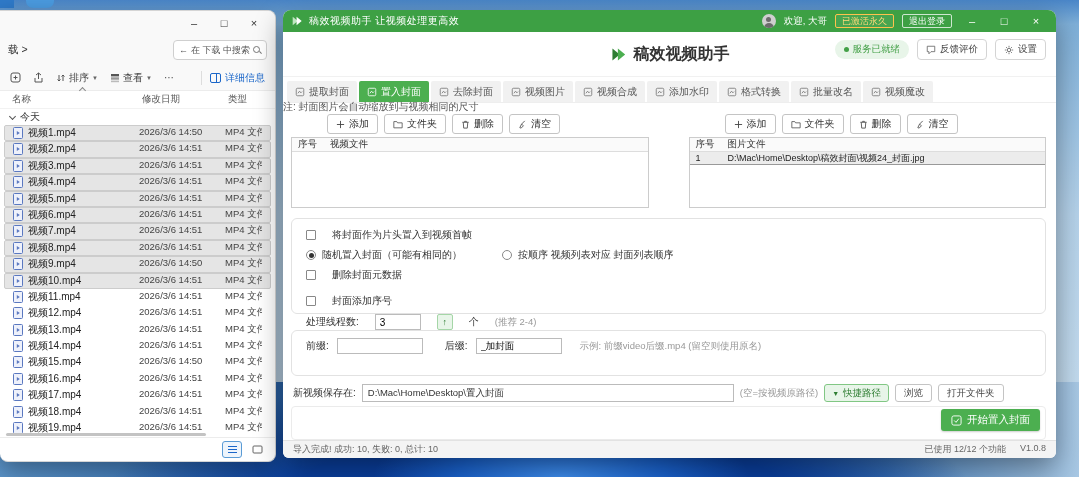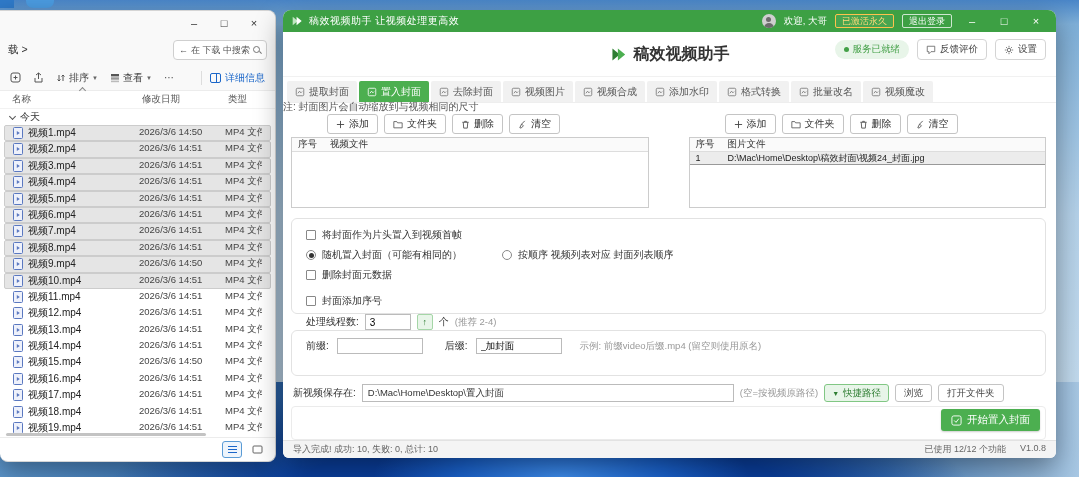--- a/index.html
+++ b/index.html
@@ -94,21 +94,21 @@
   .panel-buttons { display:flex; gap:6px; height:20px; margin:0 0 3px 36px; }
   .pbtn { border:1px solid #c4c4c4; border-radius:3px; background:#fff; color:#333; font-size:10px; padding:0 8px; display:flex; align-items:center; gap:4px; }
   .ptable { flex:1; border:1px solid #ccc; background:#fff; display:flex; flex-direction:column; overflow:hidden; }
   .pt-head { height:14px; flex:0 0 14px; display:flex; align-items:flex-end; background:#fafafa; border-bottom:1px solid #ddd; font-size:9.5px; color:#333; }
   .pt-c1 { width:38px; padding-left:6px; } .pt-c2 { flex:1; }
   .pt-body { flex:1; }
   .img-row { height:13px; display:flex; align-items:center; background:#ececec; border-bottom:1px solid #999; font-size:9px; color:#222; }
   .img-row .pt-c2 { white-space:nowrap; overflow:hidden; }
 
   .options-box { position:absolute; top:208px; left:8px; right:10px; height:96px; border:1px solid #e2e2e2; border-radius:6px; padding:9px 14px; font-size:10px; color:#333; }
-  .opt-row { display:flex; align-items:center; gap:6px; margin-bottom:6px; }
+  .opt-row { display:flex; align-items:center; gap:16px; margin-bottom:6px; }
   .opt-row.gap-top { margin-top:12px; }
   .cb { width:10px; height:10px; border:1px solid #888; border-radius:1px; background:#fff; flex:0 0 10px; }
   .rd { width:10px; height:10px; border:1px solid #888; border-radius:50%; background:#fff; flex:0 0 10px; }
   .rd.on::after { content:""; display:block; width:5px; height:5px; border-radius:50%; background:#333; margin:1.5px; }
   .radio-pair { display:flex; gap:40px; }
   .radio-item { display:flex; align-items:center; gap:6px; }
   .thread-input { width:46px; height:16px; border:1px solid #bbb; font-size:10px; padding:0 4px; font-family:inherit; }
   .stepper { width:16px; height:16px; background:#e8f5e9; border:1px solid #a5d6a7; color:#2e7d32; font-size:9px; display:flex; align-items:center; justify-content:center; border-radius:2px; }
   .hint { color:#999; font-size:9.5px; }
 

